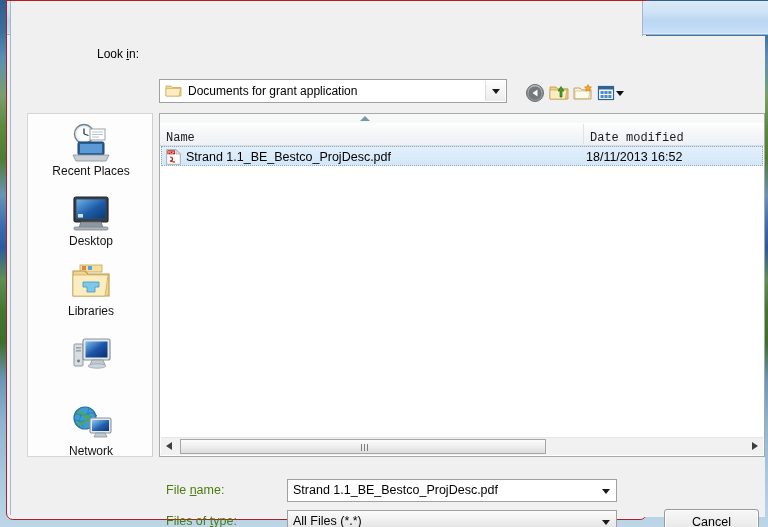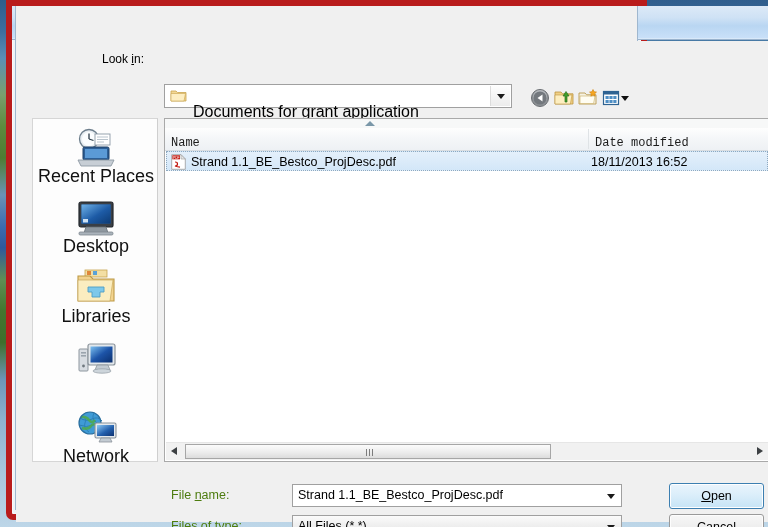--- a/index.html
+++ b/index.html
@@ -18,21 +18,21 @@
       #7a9e6d 18%, #5d8a3e 24%, #4e7c33 30%,
       #6a93b5 37%, #3c6bb0 43%, #30599c 47%,
       #5f8f55 53%, #44762f 59%, #3e6f2c 65%,
       #6d95b8 72%, #8fb4cf 80%, #a9c7dd 90%, #bdd6e8 100%);
   }
   
   #dialog-window {
     position: absolute; left: 6px; top: 0px;
     width: 641px; height: 520px;
     background: #eef2f6;
-    border: 6px solid #b91c1c;
+    border: 1px solid #b91c1c;
     border-radius: 0 0 7px 7px;
     box-shadow: 0 0 0 1px rgba(255,255,255,0.55) inset;
     box-sizing: border-box;
     padding-left: 40px;
   }
   #window-frame-inner {
     position: absolute; left: 3px; top: 0px; right: 3px; bottom: 4px;
     border: 1px solid #9fb7cf;
     border-top: none;
     background: #f0f0f0;
@@ -68,22 +68,22 @@
   }
   #lookin-combo {
     position: absolute; left: 148px; top: 43px;
     width: 348px; height: 24px;
     background: #fff;
     border: 1px solid #a0a0a0;
     box-sizing: border-box;
   }
   #lookin-folder-icon { position: absolute; left: 5px; top: 3px; width: 17px; height: 15px; }
   #lookin-value {
-    position: absolute; left: 28px; top: 19px;
-    font-size: 16px; line-height: 16px; white-space: nowrap;
+    position: absolute; left: 28px; top: 3px;
+    font-size: 12px; line-height: 16px; white-space: nowrap;
   }
   #lookin-arrow {
     position: absolute; right: 1px; top: 1px; width: 19px; height: 20px;
     background: linear-gradient(180deg,#fdfdfd,#ececec);
     border-left: 1px solid #dcdcdc;
   }
   .caret-dn {
     position: absolute; left: 50%; top: 50%;
     margin-left: -4px; margin-top: -2px;
     width: 0; height: 0;
@@ -103,21 +103,21 @@
     background: #fdfdfd;
     border: 1px solid #d6d6d6;
     border-right: 1px solid #cfcfcf;
     box-sizing: border-box;
   }
   .place-item {
     position: absolute; left: 0; width: 126px; height: 68px;
     text-align: center;
   }
   .place-icon { margin: 4px auto 0; width: 48px; height: 42px; position: relative; }
-  .place-label { font-size: 18px; color: #111; line-height: 15px; }
+  .place-label { font-size: 12px; color: #111; line-height: 15px; }
   
   #filelist-panel {
     position: absolute; left: 148px; top: 77px;
     width: 606px; height: 344px;
     background: #fff;
     border: 1px solid #a9a9a9;
     box-sizing: border-box;
   }
   #sortbar {
     position: absolute; left: 0; top: 0; width: 604px; height: 9px;
@@ -470,19 +470,18 @@
 
       <span class="form-label" id="filetype-label"><span>Files of </span><span class="u">t</span><span>ype:</span></span>
 
       <div id="filetype-combo">
         <span id="filetype-value">All Files (*.*)</span>
         <span class="combo-arrow-box">
           <span class="caret-dn"></span>
         </span>
       </div>
 
-      <div id="open-button"><span class="u">O</span><span>pen</span></div>
 
       <div id="cancel-button">Cancel</div>
     </div>
 
   </div>
 </div>
 
 </body></html>

